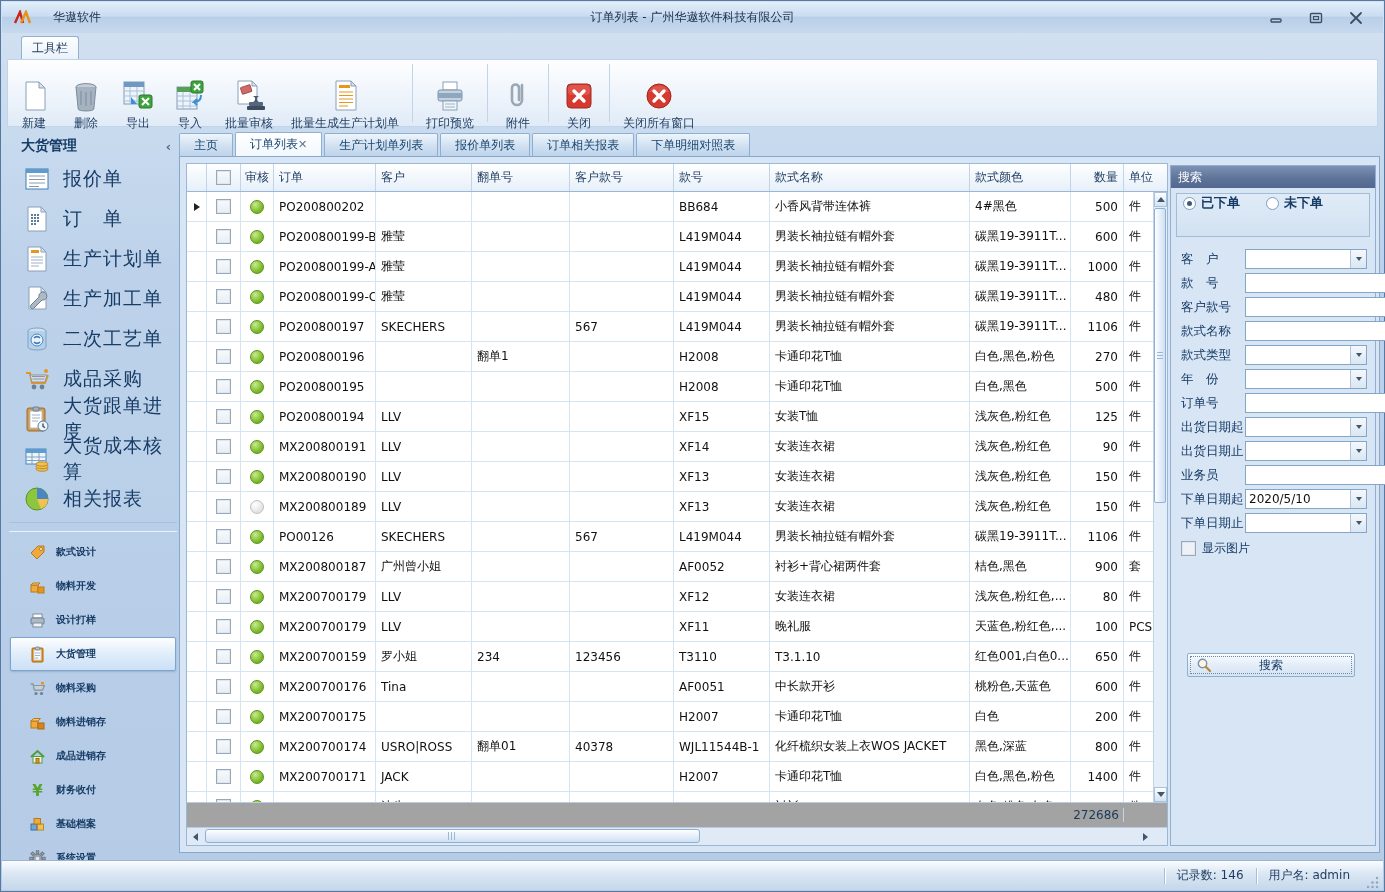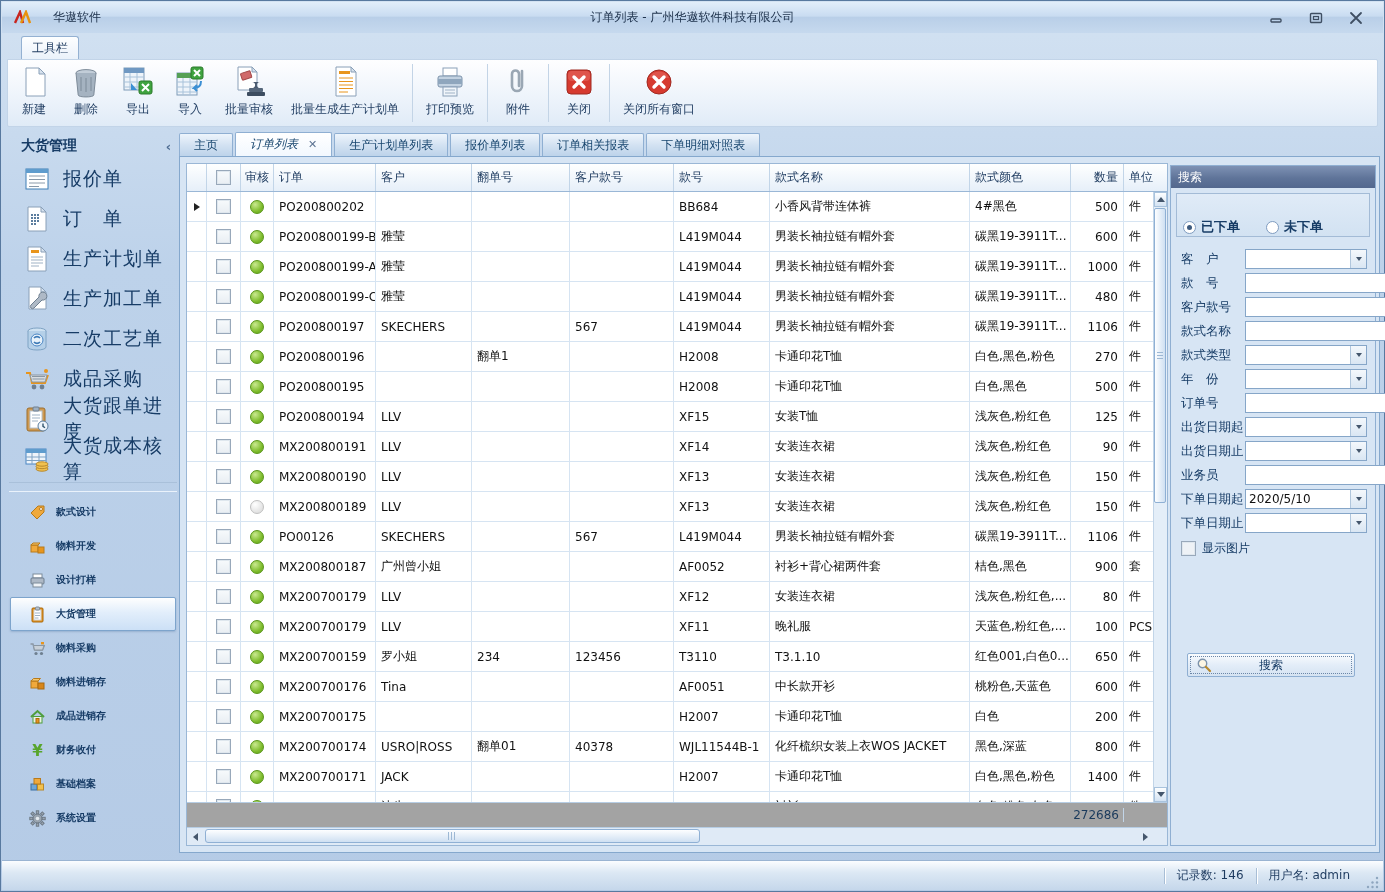--- a/index.html
+++ b/index.html
@@ -8,21 +8,21 @@
   
   .titlebar{position:absolute;left:1px;right:1px;top:1px;height:31px;background:linear-gradient(#e2eefa,#c9dcf1 45%,#b9cfe8 50%,#c6d9ee);display:flex;align-items:center;}
   .app-logo{width:17px;height:15px;margin-left:12px;}
   .app-name{margin-left:22px;font-size:12px;color:#20344e;}
   .win-title{position:absolute;left:0;right:0;text-align:center;color:#20344e;font-size:12px;pointer-events:none;}
   .win-controls{margin-left:auto;display:flex;gap:22px;margin-right:18px;z-index:2;}
   .win-btn{width:18px;height:14px;display:flex;align-items:center;justify-content:center;}
   
   .ribbon-tab{position:absolute;left:20px;top:35px;width:56px;height:24px;background:linear-gradient(#fdfeff,#e9f1fa);border:1px solid #94b1d2;border-bottom:none;border-radius:3px 3px 0 0;text-align:center;line-height:23px;color:#1d3a5f;}
   .toolbar{position:absolute;left:6px;right:6px;top:58px;height:68px;background:linear-gradient(#fefeff,#eef4fb 55%,#e0ebf7);border:1px solid #c2d4e8;border-radius:0 2px 2px 2px;display:flex;align-items:stretch;box-sizing:border-box;}
-  .tb-btn{display:flex;flex-direction:column;align-items:center;justify-content:flex-start;padding:5px 9px 2px;cursor:default;}
+  .tb-btn{display:flex;flex-direction:column;align-items:center;justify-content:flex-start;padding:19px 9px 2px;cursor:default;}
   .tb-btn .icon{width:34px;height:34px;display:block;}
   .tb-btn .icon svg{width:34px;height:34px;}
   .tb-label{margin-top:2px;white-space:nowrap;color:#1d3a5f;}
   .tb-sep{width:1px;background:#c3d4e6;margin:4px 4px;}
   .ribbon-collapse{position:absolute;right:10px;bottom:4px;width:16px;height:12px;}
   
   .sidebar{position:absolute;left:6px;top:132px;width:172px;height:726px;box-sizing:border-box;}
   .sidebar-header{height:26px;display:flex;align-items:center;padding:0 8px 0 14px;font-weight:bold;font-size:14px;color:#173c66;}
   .sidebar-collapse{margin-left:auto;color:#4d6c92;font-size:13px;}
   .side-item{height:40px;display:flex;align-items:center;padding-left:16px;cursor:default;}
@@ -31,21 +31,21 @@
   .side-item-label{font-size:19px;color:#173c66;letter-spacing:1px;}
   .side-divider{height:8px;margin:3px 2px;border-top:1px solid #a9c0da;border-bottom:1px solid #eaf2fb;}
   .module-item{height:32px;display:flex;align-items:center;padding-left:18px;margin:0 3px;border:1px solid transparent;border-radius:2px;}
   .module-item .icon{width:17px;height:17px;margin-right:10px;}
   .module-item .icon svg{width:17px;height:17px;}
   .module-label{font-weight:bold;font-size:10px;color:#173c66;}
   .module-item.selected{background:linear-gradient(#fefefe,#e2eefb 45%,#cce0f6);border:1px solid #7da4cc;box-shadow:0 1px 2px rgba(90,120,160,.35);}
   
   .tabstrip{position:absolute;left:178px;top:132px;right:4px;height:23px;display:flex;align-items:flex-end;}
   .tab{height:22px;line-height:22px;padding:0 14px;background:linear-gradient(#eef5fc,#d3e2f2 50%,#bdd3ea);border:1px solid #8fafd2;border-bottom:none;border-radius:2px 2px 0 0;margin-right:2px;color:#17456e;cursor:default;white-space:nowrap;}
-  .tab.active{background:linear-gradient(#ffffff,#f2f8fe);height:23px;line-height:23px;font-weight:normal;display:flex;align-items:center;gap:10px;font-style:italic;}
+  .tab.active{background:linear-gradient(#ffffff,#f2f8fe);height:23px;line-height:23px;font-weight:normal;display:flex;align-items:center;}
   .tab-close{color:#5c7392;font-weight:bold;font-size:11px;}
   
   .content-panel{position:absolute;left:178px;top:155px;right:4px;height:697px;background:#d7e5f4;border:1px solid #85a8cd;box-sizing:border-box;}
   
   .table-region{position:absolute;left:6px;top:6px;width:982px;height:683px;background:#fff;border:1px solid #9ab7d6;box-sizing:border-box;display:flex;flex-direction:column;}
   .thead{height:27px;display:flex;background:linear-gradient(#feffff,#e6eff9);border-bottom:1px solid #9ab7d6;flex:none;}
   .th{display:flex;align-items:center;padding:0 5px;border-right:1px solid #c2d5e8;box-sizing:border-box;color:#1d3a5f;}
   .rows-viewport{position:relative;flex:1;overflow:hidden;}
   .trow{height:29px;display:flex;border-bottom:1px solid #d6e4f2;background:#fff;}
   .td{display:flex;align-items:center;padding:0 5px;border-right:1px solid #d6e4f2;box-sizing:border-box;color:#111;overflow:hidden;white-space:nowrap;}
@@ -81,21 +81,21 @@
   .tri-right{width:0;height:0;border-left:5px solid #44566c;border-top:4px solid transparent;border-bottom:4px solid transparent;}
   .hscroll{height:17px;flex:none;position:relative;background:#dfeaf6;border-top:1px solid #b6cde4;}
   .hscroll .arr{position:absolute;top:1px;bottom:1px;width:15px;display:flex;align-items:center;justify-content:center;}
   .hscroll .arr.left{left:1px;}
   .hscroll .arr.right{right:14px;}
   .hthumb{position:absolute;left:18px;top:1px;height:14px;width:495px;background:linear-gradient(#fdfeff,#cfe0f2);border:1px solid #8fb0d4;border-radius:3px;box-sizing:border-box;}
   .hthumb .grip{position:absolute;top:2px;bottom:2px;left:50%;width:9px;margin-left:-5px;background:repeating-linear-gradient(90deg,#9db8d4 0 1px,transparent 1px 3px);}
   
   .search-panel{position:absolute;right:3px;top:8px;width:206px;height:681px;background:#d7e5f4;border:1px solid #8fafd2;box-sizing:border-box;}
   .search-header{height:22px;background:linear-gradient(#7e92b4,#5f7499 55%,#53688e);color:#fff;line-height:22px;padding-left:7px;font-size:12px;}
-  .radio-box{margin:5px 5px 10px;border:1px solid #a3bbd6;background:linear-gradient(#e0ebf7,#d2e2f2);height:44px;display:flex;align-items:flex-end;padding:0 6px;box-sizing:border-box;}
+  .radio-box{margin:5px 5px 10px;border:1px solid #a3bbd6;background:linear-gradient(#e0ebf7,#d2e2f2);height:44px;display:flex;align-items:flex-start;padding:0 6px;box-sizing:border-box;}
   .radio-opt{display:flex;align-items:center;gap:5px;font-weight:bold;font-size:13px;color:#173c66;}
   .radio-opt + .radio-opt{margin-left:26px;}
   .radio{width:13px;height:13px;border-radius:50%;background:#fff;border:1px solid #7f9cc0;position:relative;box-sizing:border-box;}
   .radio.checked::after{content:"";position:absolute;left:3px;top:3px;width:5px;height:5px;border-radius:50%;background:#3c5a7e;}
   .field-row{display:flex;align-items:center;height:24px;padding:0 8px 0 10px;}
   .field-label{width:64px;flex:none;color:#173c66;font-size:12.5px;}
   .txt-input{flex:1;height:20px;border:1px solid #86a6c8;background:#fff;box-sizing:border-box;font-family:inherit;font-size:12px;padding:0 3px;color:#111;}
   .combo{flex:1;height:20px;border:1px solid #86a6c8;background:#fff;box-sizing:border-box;display:flex;}
   .combo-value{flex:1;line-height:18px;padding:0 3px;overflow:hidden;white-space:nowrap;color:#111;}
   .combo-arrow{width:15px;flex:none;background:linear-gradient(#f4f8fc,#d9e6f3);border-left:1px solid #b0c6dc;display:flex;align-items:center;justify-content:center;}
@@ -335,20 +335,28 @@
               <rect x="3" y="4" width="20" height="4" fill="#5f9ccd"></rect>
               <path d="M3 12 h20 M3 15.5 h20 M9 8 v11 M16 8 v11" stroke="#7fa3c4" fill="none"></path>
               <g fill="#f2c14e" stroke="#b8882a">
                 <ellipse cx="19" cy="24" rx="6" ry="2.2"></ellipse>
                 <ellipse cx="19" cy="21.5" rx="6" ry="2.2"></ellipse>
                 <ellipse cx="19" cy="19" rx="6" ry="2.2"></ellipse>
               </g>
             </svg></span>
           <span class="side-item-label">大货成本核算</span>
         </div>
+        <div class="side-item">
+          <span class="icon"><svg viewBox="0 0 28 28">
+              <circle cx="14" cy="14" r="11" fill="#8cc63f" stroke="#5f8f21"></circle>
+              <path d="M14 14 L14 3 A11 11 0 0 1 25 14 z" fill="#4a86c4"></path>
+              <path d="M14 14 L25 14 A11 11 0 0 1 18 24 z" fill="#f2c14e"></path>
+            </svg></span>
+          <span class="side-item-label">相关报表</span>
+        </div>
       </div>
     <div class="side-divider"></div>
     <div id="side-modules">
         <div class="module-item">
           <span class="icon"><svg viewBox="0 0 17 17">
               <path d="M2 9 L9 2 h6 v6 L8 15 z" fill="#f0a93c" stroke="#b87a1a"></path>
               <circle cx="12" cy="5" r="1.5" fill="#fff" stroke="#b87a1a"></circle>
             </svg></span>
           <span class="module-label">款式设计</span>
         </div>

